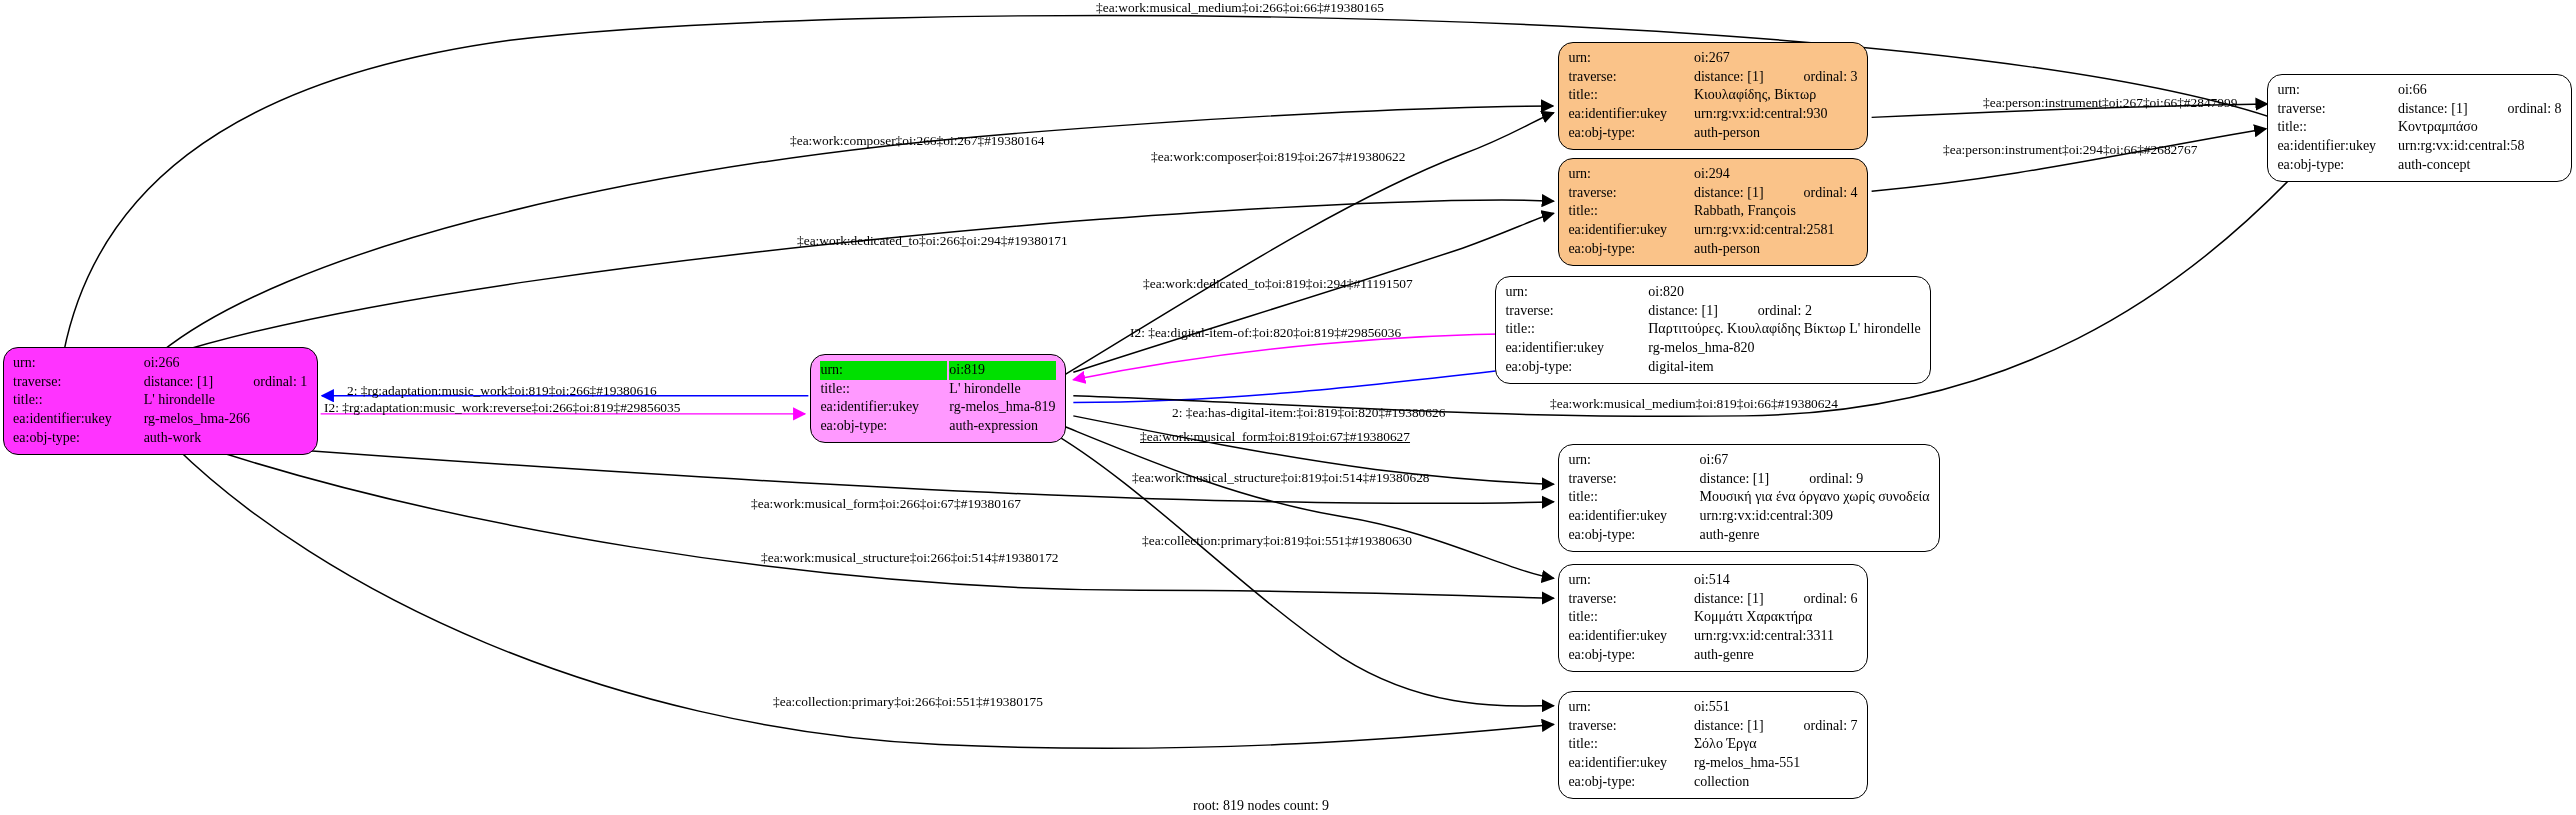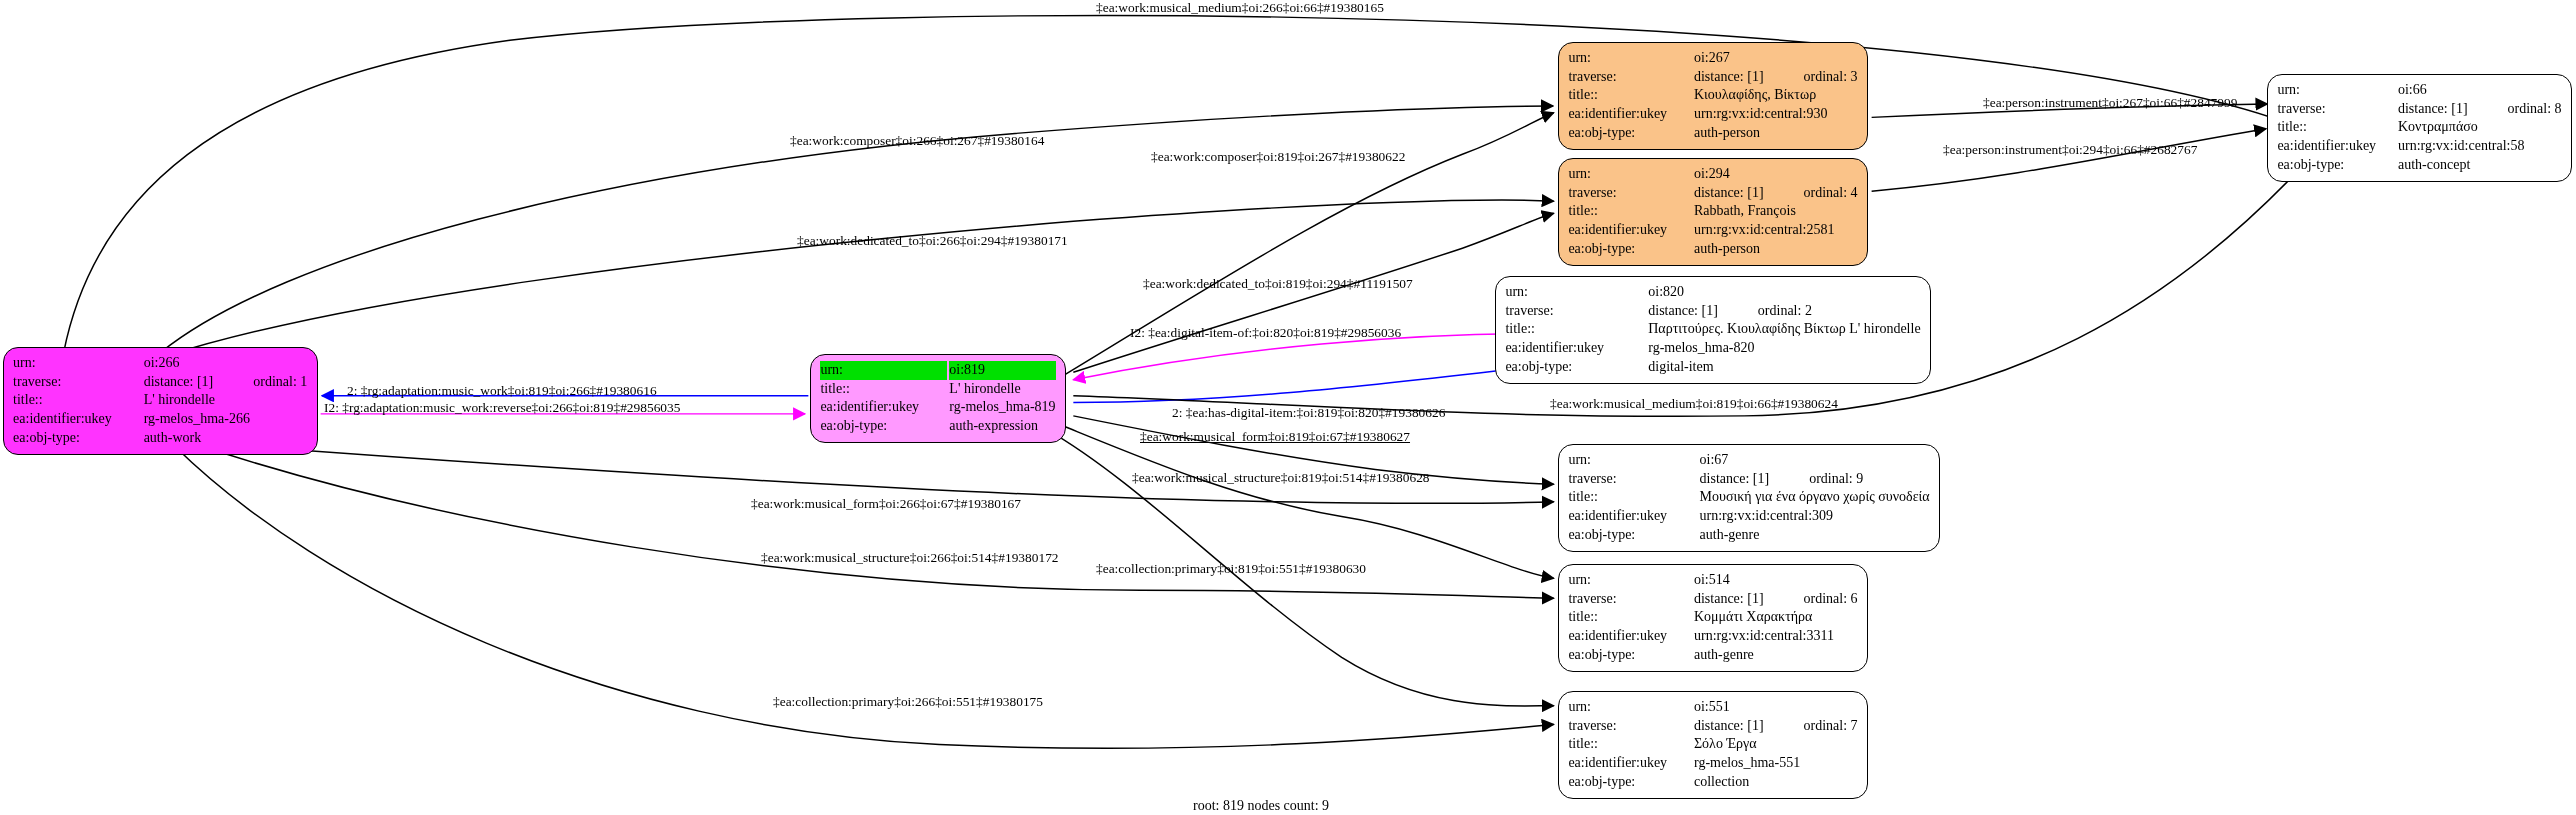--- a/index.html
+++ b/index.html
@@ -351,19 +351,19 @@
   <div class="elabel" style="left:1143px;top:276px;">‡ea:work:dedicated_to‡oi:819‡oi:294‡#11191507</div>
   <div class="elabel" style="left:1130px;top:325px;">I2: ‡ea:digital-item-of:‡oi:820‡oi:819‡#29856036</div>
   <div class="elabel" style="left:1172px;top:362px;margin-top:43px;">2: ‡ea:has-digital-item:‡oi:819‡oi:820‡#19380626</div>
   <div class="elabel" style="left:347px;top:383px;">2: ‡rg:adaptation:music_work‡oi:819‡oi:266‡#19380616</div>
   <div class="elabel" style="left:324px;top:400px;">I2: ‡rg:adaptation:music_work:reverse‡oi:266‡oi:819‡#29856035</div>
   <div class="elabel" style="left:1550px;top:396px;">‡ea:work:musical_medium‡oi:819‡oi:66‡#19380624</div>
   <div class="elabel" style="left:1140px;top:429px;text-decoration:underline;">‡ea:work:musical_form‡oi:819‡oi:67‡#19380627</div>
   <div class="elabel" style="left:751px;top:460px;margin-top:36px;">‡ea:work:musical_form‡oi:266‡oi:67‡#19380167</div>
   <div class="elabel" style="left:1132px;top:470px;">‡ea:work:musical_structure‡oi:819‡oi:514‡#19380628</div>
   <div class="elabel" style="left:761px;top:550px;">‡ea:work:musical_structure‡oi:266‡oi:514‡#19380172</div>
-  <div class="elabel" style="left:1096px;top:533px;margin-top:28px;">‡ea:collection:primary‡oi:819‡oi:551‡#19380630</div>
+  <div class="elabel" style="left:1142px;top:533px;">‡ea:collection:primary‡oi:819‡oi:551‡#19380630</div>
   <div class="elabel" style="left:773px;top:694px;">‡ea:collection:primary‡oi:266‡oi:551‡#19380175</div>
 
   <div class="caption" style="left:1193px;top:798px;">root: 819 nodes count: 9</div>
 
 </div>
 
 
 </body></html>

